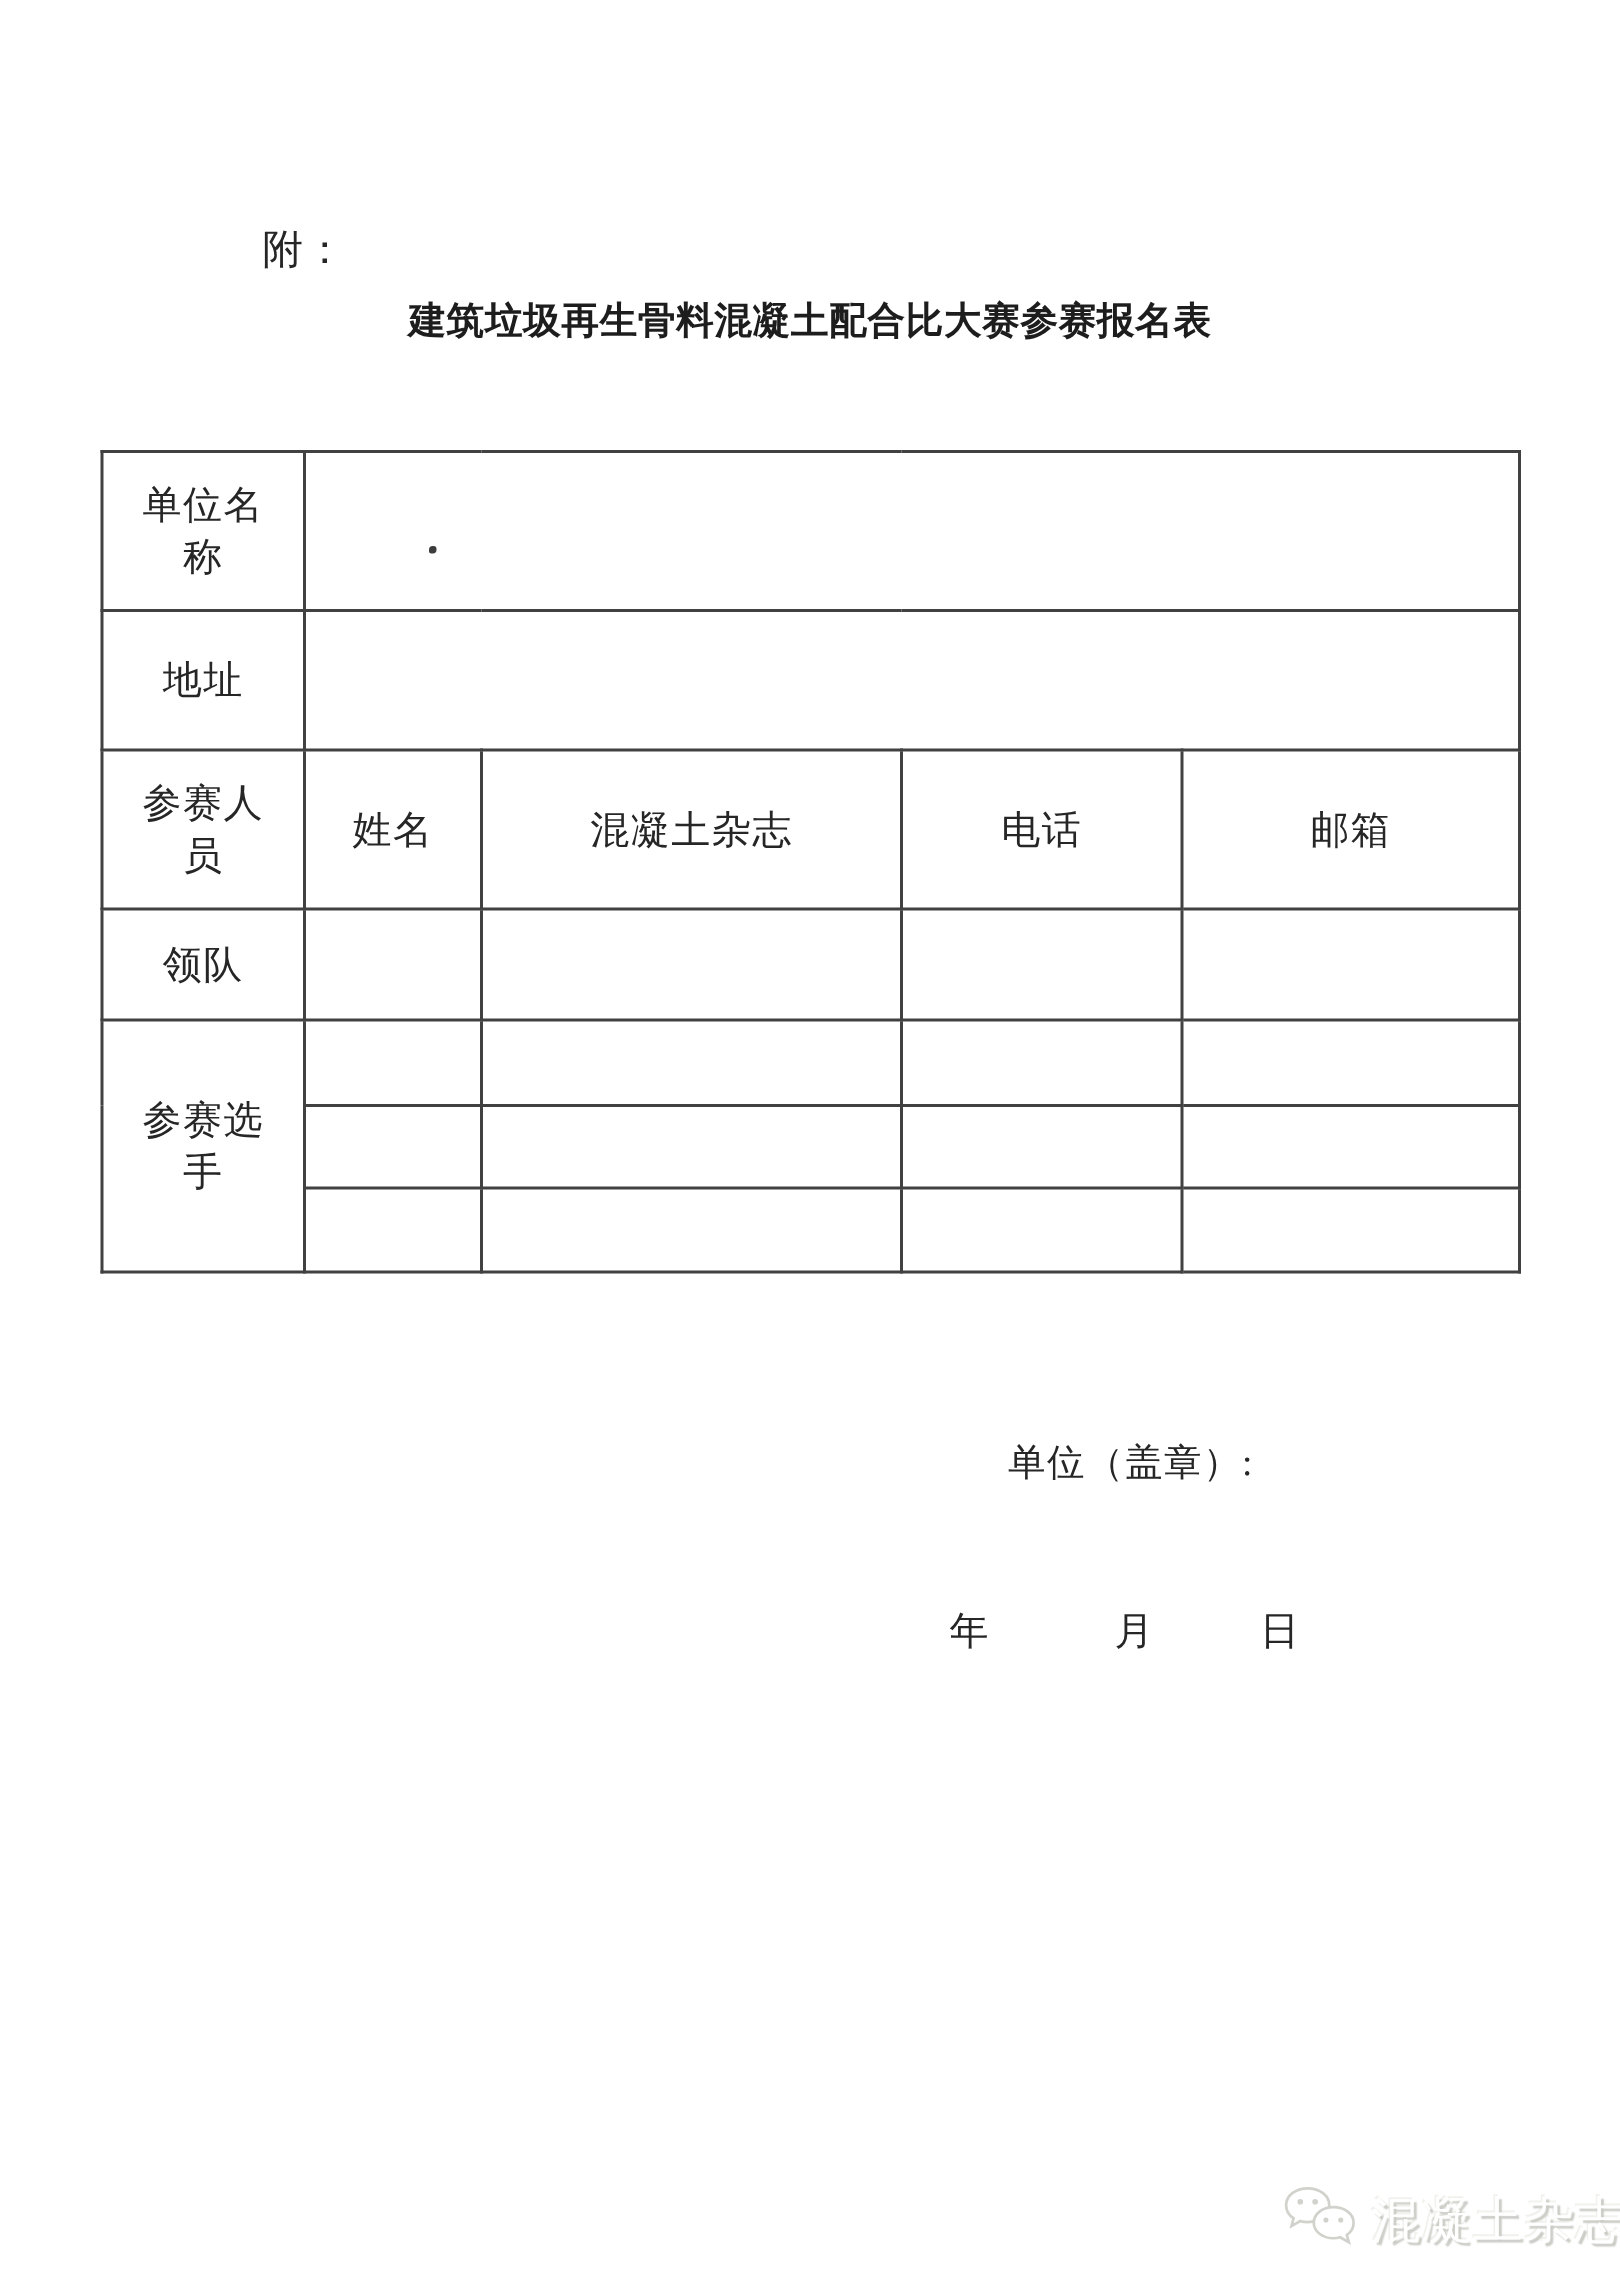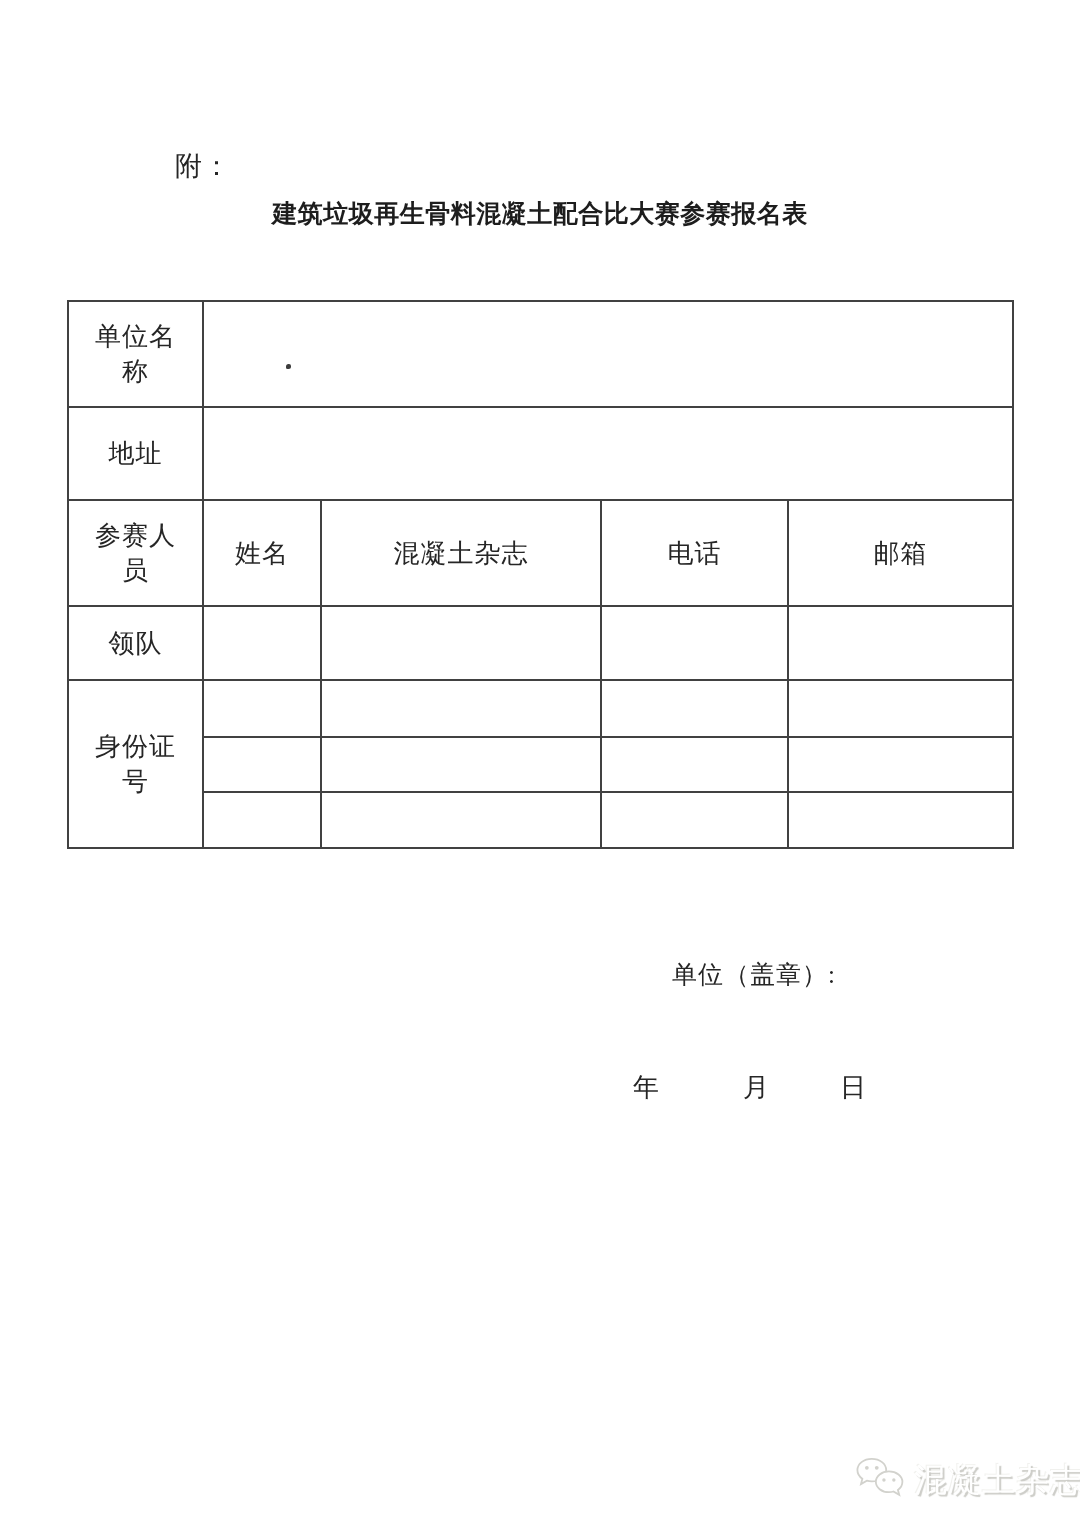--- a/index.html
+++ b/index.html
@@ -161,21 +161,21 @@
         <td>邮箱</td>
       </tr>
       <tr class="r4">
         <td>领队</td>
         <td></td>
         <td></td>
         <td></td>
         <td></td>
       </tr>
       <tr class="r5">
-        <td rowspan="3">身份证号</td>
+        <td rowspan="3">参赛选手</td>
         <td></td>
         <td></td>
         <td></td>
         <td></td>
       </tr>
       <tr class="r6">
         <td></td>
         <td></td>
         <td></td>
         <td></td>

